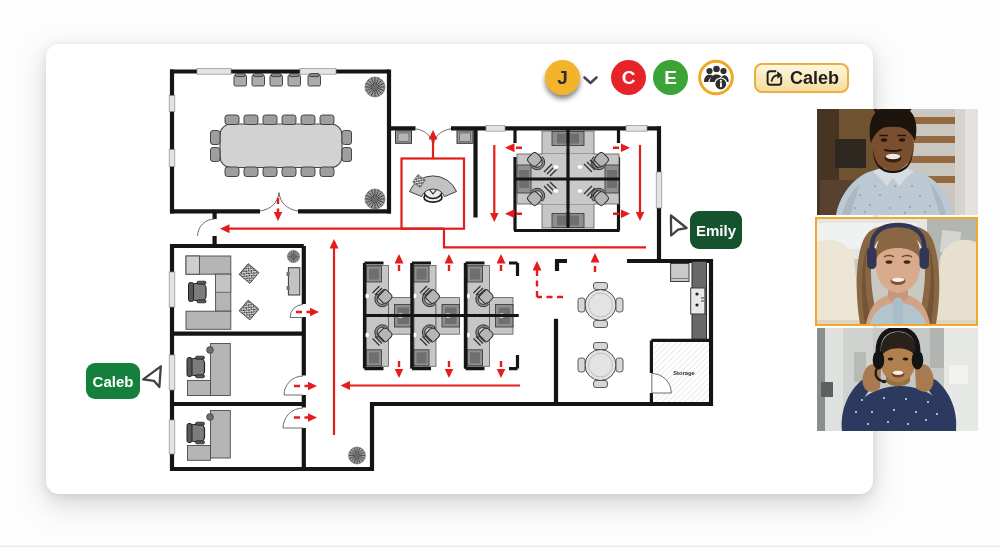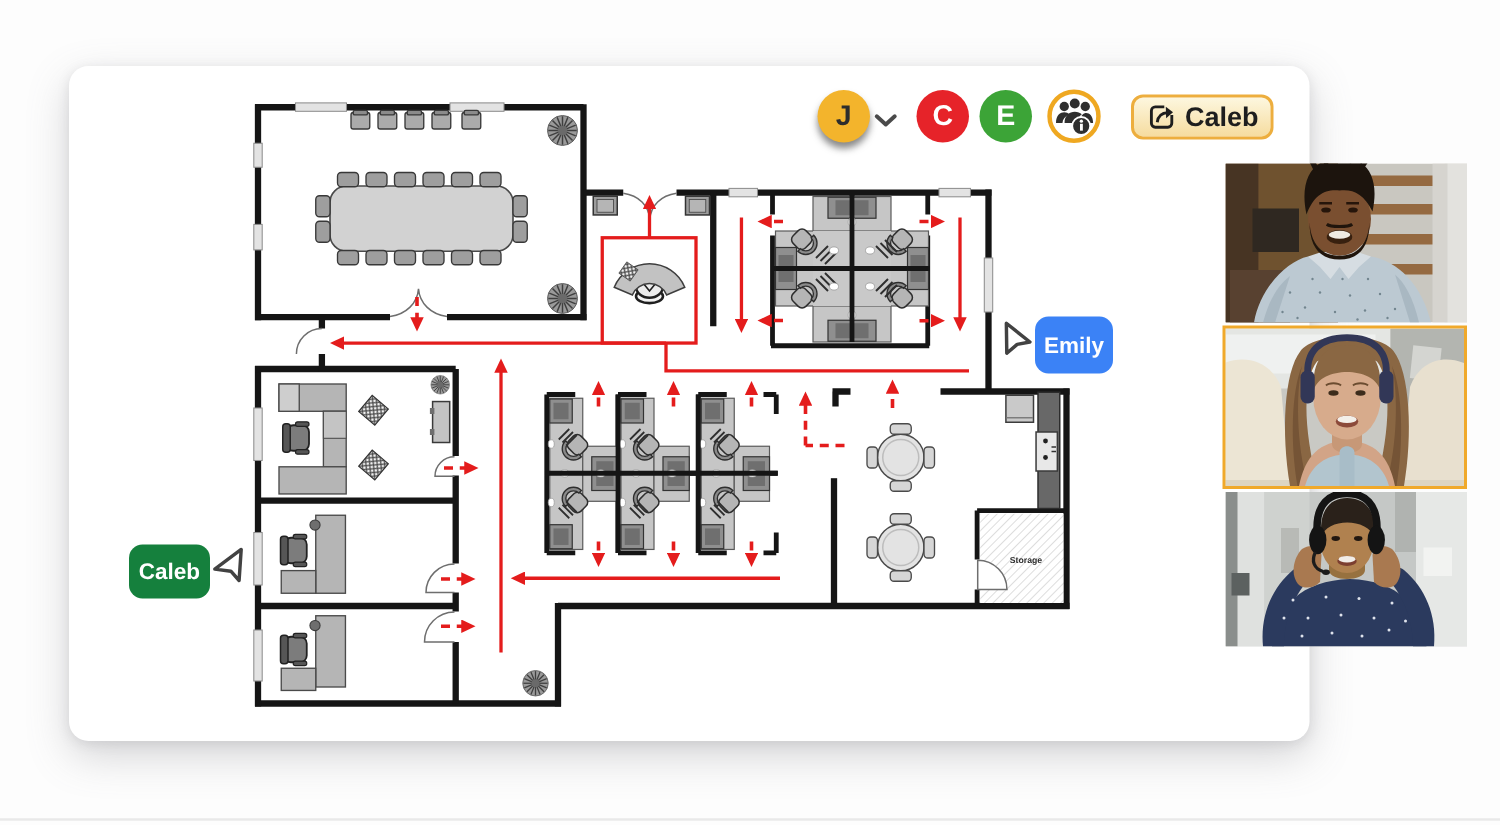--- a/index.html
+++ b/index.html
@@ -5,21 +5,21 @@
   html,body{margin:0;padding:0;width:1000px;height:550px;overflow:hidden;background:#fdfdfd;font-family:"Liberation Sans",sans-serif;}
   .stage{position:relative;width:1000px;height:550px;}
   .card{position:absolute;left:46px;top:44px;width:827px;height:450px;background:#ffffff;border-radius:13px;box-shadow:0 10px 28px rgba(120,120,125,0.30), 0 2px 8px rgba(130,130,135,0.18);}
   .avatar{position:absolute;width:35px;height:35px;border-radius:50%;display:flex;align-items:center;justify-content:center;font-weight:bold;font-size:19px;}
   .av-j{left:545px;top:60px;background:#F3B42C;color:#2d2d2d;box-shadow:0 4px 5px rgba(40,40,40,0.55);}
   .av-c{left:611px;top:60px;background:#E62329;color:#fff;}
   .av-e{left:653px;top:60px;background:#3CA437;color:#fff;}
   .share{position:absolute;left:754px;top:63px;width:95px;height:30px;border-radius:8px;border:2px solid #EDAE3E;background:linear-gradient(#FDF7DF,#F6DC9F);box-sizing:border-box;display:flex;align-items:center;justify-content:center;gap:6px;font-weight:bold;font-size:18px;color:#1e1e1e;}
   .tag{position:absolute;display:flex;align-items:center;justify-content:center;color:#fff;font-weight:bold;font-size:15px;border-radius:9px;}
   .tag-caleb{left:86px;top:363px;width:54px;height:36px;background:#15803d;}
-  .tag-emily{left:690px;top:211px;width:52px;height:38px;background:#3b82f6;}
+  .tag-emily{left:690px;top:211px;width:52px;height:38px;background:#14532d;}
 </style>
 </head>
 <body>
 <div class="stage">
 
 <div class="card"></div>
 
 <svg width="1000" height="550" viewBox="0 0 1000 550" style="position:absolute;left:0;top:0;">
 <defs>
   <clipPath id="ph1c">

